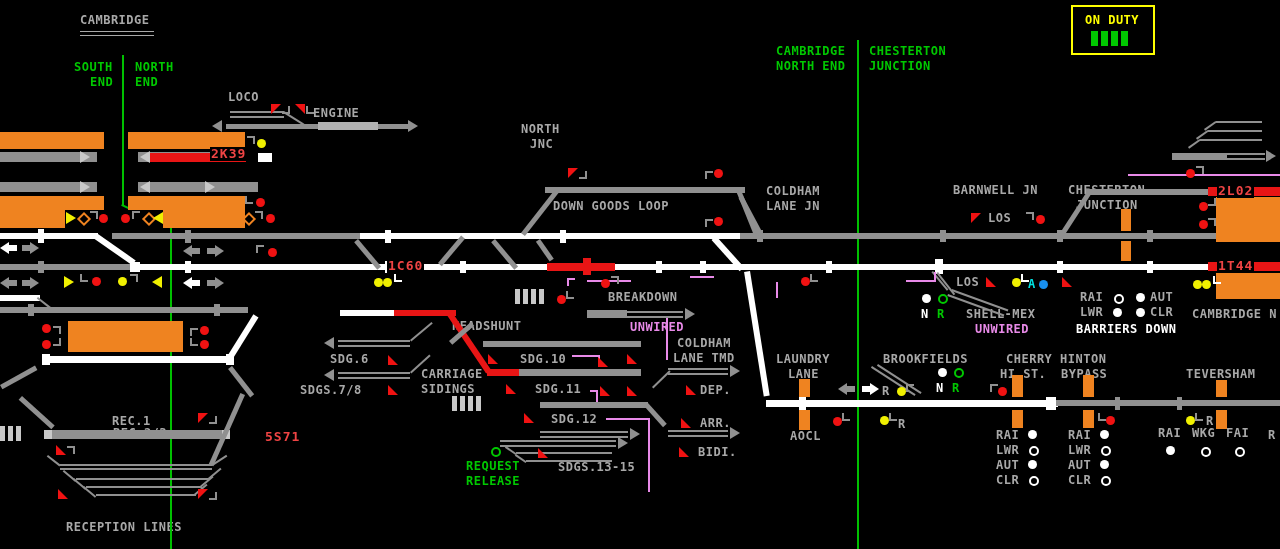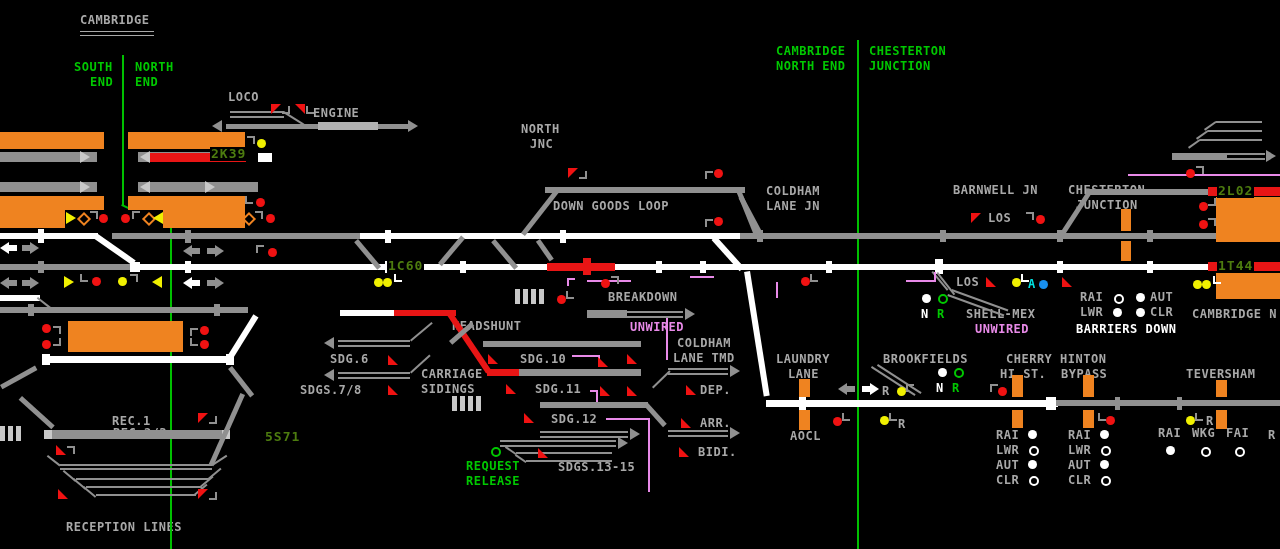--- a/index.html
+++ b/index.html
@@ -2,21 +2,21 @@
 <html><head>
 <meta charset="utf-8">
 <style>
   html,body{margin:0;padding:0;background:#000;}
   .stage{position:relative;width:1280px;height:549px;background:#000;overflow:hidden;
          font-family:"DejaVu Sans Mono",monospace;}
   .lbl{position:absolute;font:bold 12px/14px "DejaVu Sans Mono",monospace;color:#a8a8a8;
        letter-spacing:.5px;white-space:pre;}
   .g{color:#00c800}.m{color:#e88ae8}.wt{color:#ffffff}.yl{color:#ffff00}.cn{color:#00e0e0}
   .num{position:absolute;font:bold 14px/15px "DejaVu Sans Mono",monospace;color:#000;}
-  .td{position:absolute;font:bold 13px/14px "DejaVu Sans Mono",monospace;color:#4d7c0f;
+  .td{position:absolute;font:bold 13px/14px "DejaVu Sans Mono",monospace;color:#ef4444;
       background:#000;padding:0 1px;letter-spacing:1px;z-index:6;}
   .tk{position:absolute;background:#909090;z-index:2;}
   .w{background:#fff}.rd{background:#e81515}.or{background:#ef8320}.lg{background:#c8c8c8}
   .bk{background:#000}.gn2{background:#00c000}
   .rot{transform-origin:0 0;}
   .thin{position:absolute;height:2px;background:#909090;z-index:2;}
   .mln{position:absolute;background:#e88ae8;z-index:3;}
   .dt{position:absolute;width:9px;height:9px;border-radius:50%;background:#f01212;z-index:5;}
   .dt.y{background:#f0f000}.dt.wd{background:#fff}.dt.bl2{background:#1890f0}
   .od{position:absolute;width:6px;height:6px;border-radius:50%;border:2px solid #fff;z-index:5;}
@@ -415,20 +415,27 @@
   <div class="tk rot" style="left:245px;top:395px;width:78px;height:5px;transform:rotate(114deg)"></div>
   <div class="fg" style="left:198px;top:413px"></div>
   <div class="hk br" style="left:209px;top:416px"></div>
   <div class="fg v2" style="left:56px;top:445px"></div>
   <div class="hk" style="left:67px;top:446px"></div>
   <div class="fg v2" style="left:58px;top:489px"></div>
   <div class="fg" style="left:198px;top:489px"></div>
   <div class="hk br" style="left:209px;top:492px"></div>
   <div class="td" style="left:264px;top:430px">5S71</div>
 
+  <div class="onduty">
+    <div class="lbl yl" style="left:12px;top:6px">ON DUTY</div>
+    <div class="dbar" style="left:18px;top:24px"></div>
+    <div class="dbar" style="left:28px;top:24px"></div>
+    <div class="dbar" style="left:38px;top:24px"></div>
+    <div class="dbar" style="left:48px;top:24px"></div>
+  </div>
 
   <div class="lbl" style="left:80px;top:13px">CAMBRIDGE</div>
   <div class="ul" style="left:80px;top:31px;width:74px"></div>
   <div class="ul" style="left:80px;top:35px;width:74px"></div>
   <div class="lbl g" style="left:74px;top:60px">SOUTH</div>
   <div class="lbl g" style="left:90px;top:75px">END</div>
   <div class="lbl g" style="left:135px;top:60px">NORTH</div>
   <div class="lbl g" style="left:135px;top:75px">END</div>
   <div class="lbl" style="left:228px;top:90px">LOCO</div>
   <div class="lbl" style="left:313px;top:106px">ENGINE</div>

